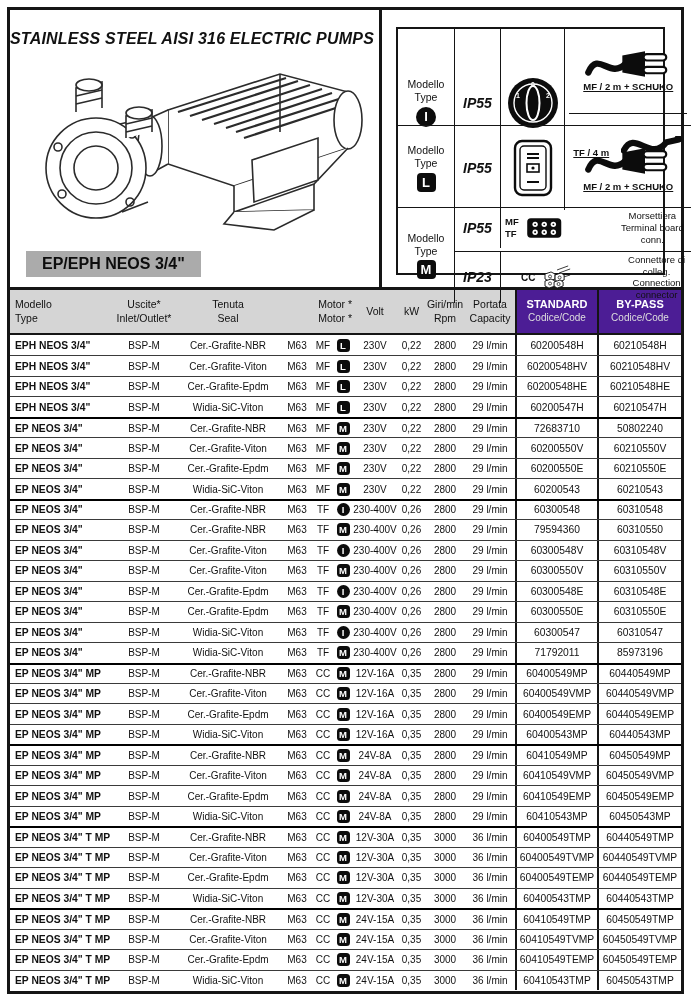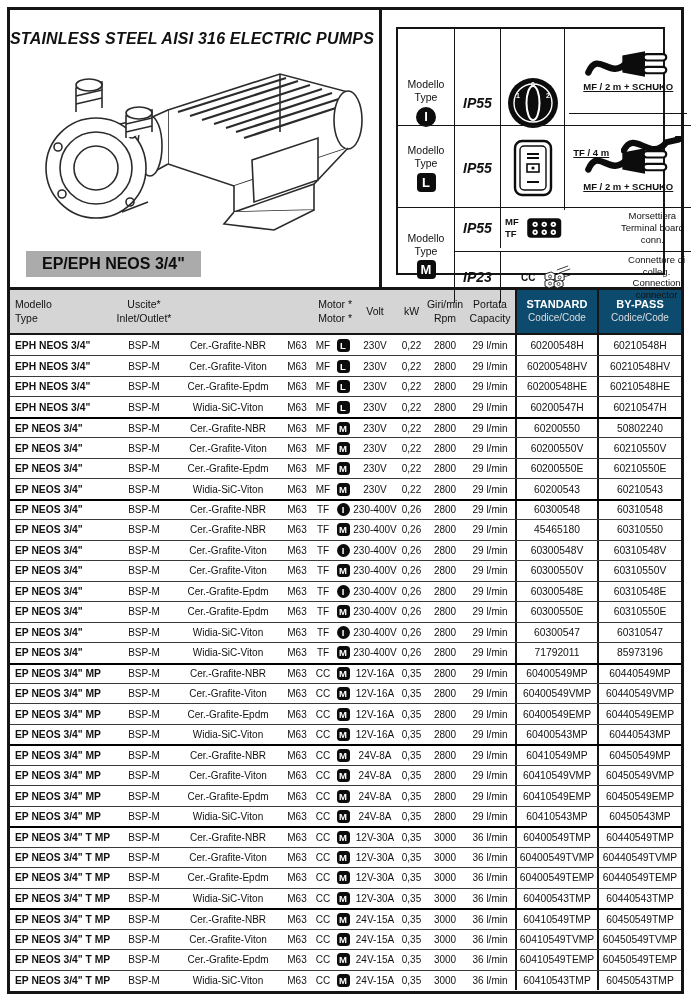--- a/index.html
+++ b/index.html
@@ -37,21 +37,21 @@
   .m-ipcell { display:flex; align-items:center; justify-content:center; border-right:1.5px solid #151515; }
   .m-right { display:flex; align-items:center; justify-content:center; gap:7px; padding:2px 4px; }
   .tagcol { font-size:9.5px; font-weight:bold; line-height:1.25; text-align:left; }
   .desc { font-size:9.5px; line-height:1.25; text-align:center;margin-left:48px; }
 
   
   .thead { display:grid; grid-template-columns:var(--cols); height:45px; background:#d5d5d5;
            border-bottom:2.5px solid #151515; }
   .th { display:flex; flex-direction:column; align-items:center; justify-content:center; font-size:10.5px; line-height:1.25; }
   .th.left { align-items:flex-start; padding-left:5px; }
-  .th.dark { background:#0c4a6e; border-left:2px solid #151515; }
+  .th.dark { background:#4c1d95; border-left:2px solid #151515; }
   .th.dark .h1 { color:#fff; font-weight:bold; font-size:11px; }
   .th.dark .h2 { color:#dedede; font-size:10px;text-align:center; }
   .th-motor { grid-column:4 / span 3;align-items:flex-end; }
 
   .tbody { display:grid; grid-auto-rows:20.47px; }
   .trow { display:grid; grid-template-columns:var(--cols); border-top:1px solid #3a3a3a; }
   .trow:first-child { border-top:none; }
   .trow.group-start { border-top:2.5px solid #000; }
   .td { display:flex; align-items:center; justify-content:center; font-size:10px; white-space:nowrap; overflow:visible; }
   .td.model { justify-content:flex-start; padding-left:5px; font-weight:bold; font-size:10.3px; }
@@ -243,20 +243,24 @@
 
   <div class="thead">
     <div class="th left">
         <span>Modello</span>
         <span>Type</span>
       </div>
     <div class="th">
         <span>Uscite*</span>
         <span>Inlet/Outlet*</span>
       </div>
+    <div class="th">
+        <span>Tenuta</span>
+        <span>Seal</span>
+      </div>
     <div class="th th-motor">
         <span>Motor *</span>
         <span>Motor *</span>
       </div>
     <div class="th">
         <span>Volt</span>
       </div>
     <div class="th">
         <span>kW</span>
       </div>
@@ -353,21 +357,21 @@
       <div class="td">Cer.-Grafite-NBR</div>
       <div class="td">M63</div>
       <div class="td">MF</div>
       <div class="td">
           <span class="rbadge">M</span>
         </div>
       <div class="td">230V</div>
       <div class="td">0,22</div>
       <div class="td">2800</div>
       <div class="td">29 l/min</div>
-      <div class="td code">60200550</div>
+      <div class="td code">72683710</div>
       <div class="td code">50802240</div>
     </div>
 
     <div class="trow">
       <div class="td model">EP NEOS 3/4"</div>
       <div class="td">BSP-M</div>
       <div class="td">Cer.-Grafite-Viton</div>
       <div class="td">M63</div>
       <div class="td">MF</div>
       <div class="td">
@@ -438,21 +442,21 @@
       <div class="td">Cer.-Grafite-NBR</div>
       <div class="td">M63</div>
       <div class="td">TF</div>
       <div class="td">
           <span class="rbadge">M</span>
         </div>
       <div class="td">230-400V</div>
       <div class="td">0,26</div>
       <div class="td">2800</div>
       <div class="td">29 l/min</div>
-      <div class="td code">45465180</div>
+      <div class="td code">79594360</div>
       <div class="td code">60310550</div>
     </div>
 
     <div class="trow">
       <div class="td model">EP NEOS 3/4"</div>
       <div class="td">BSP-M</div>
       <div class="td">Cer.-Grafite-Viton</div>
       <div class="td">M63</div>
       <div class="td">TF</div>
       <div class="td">

